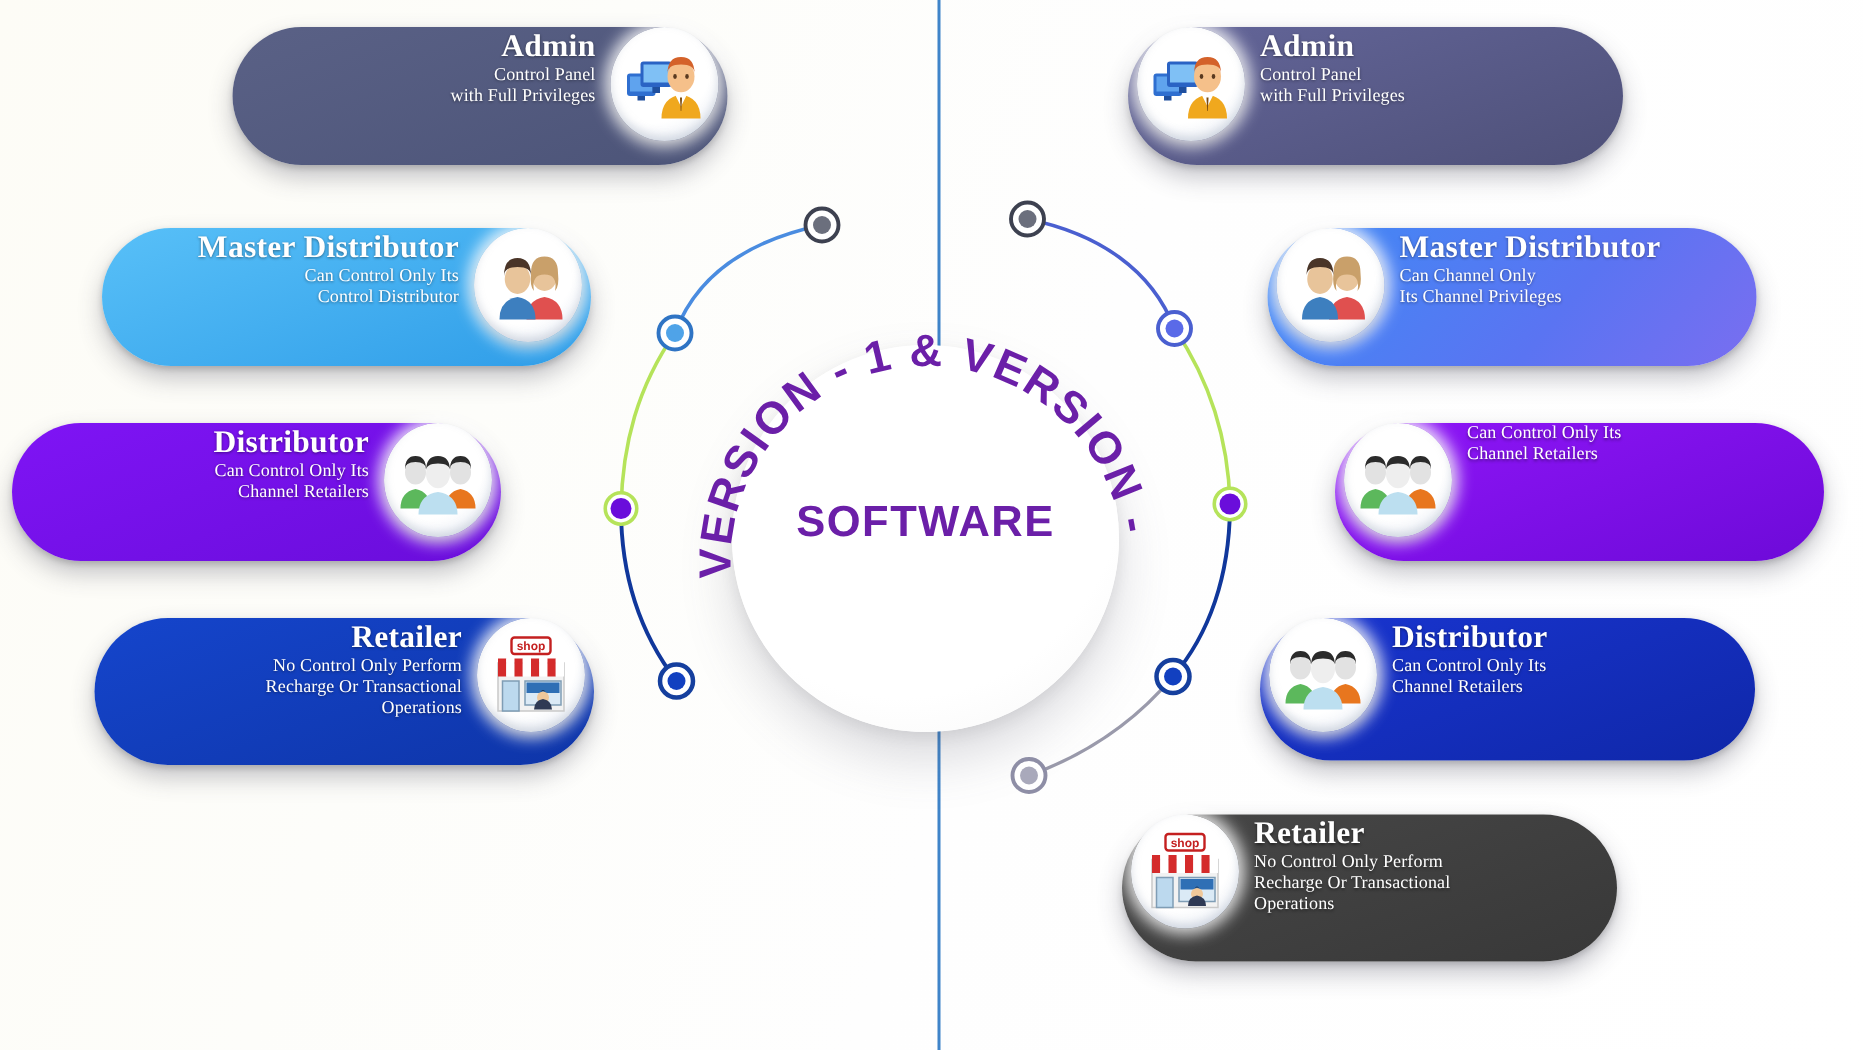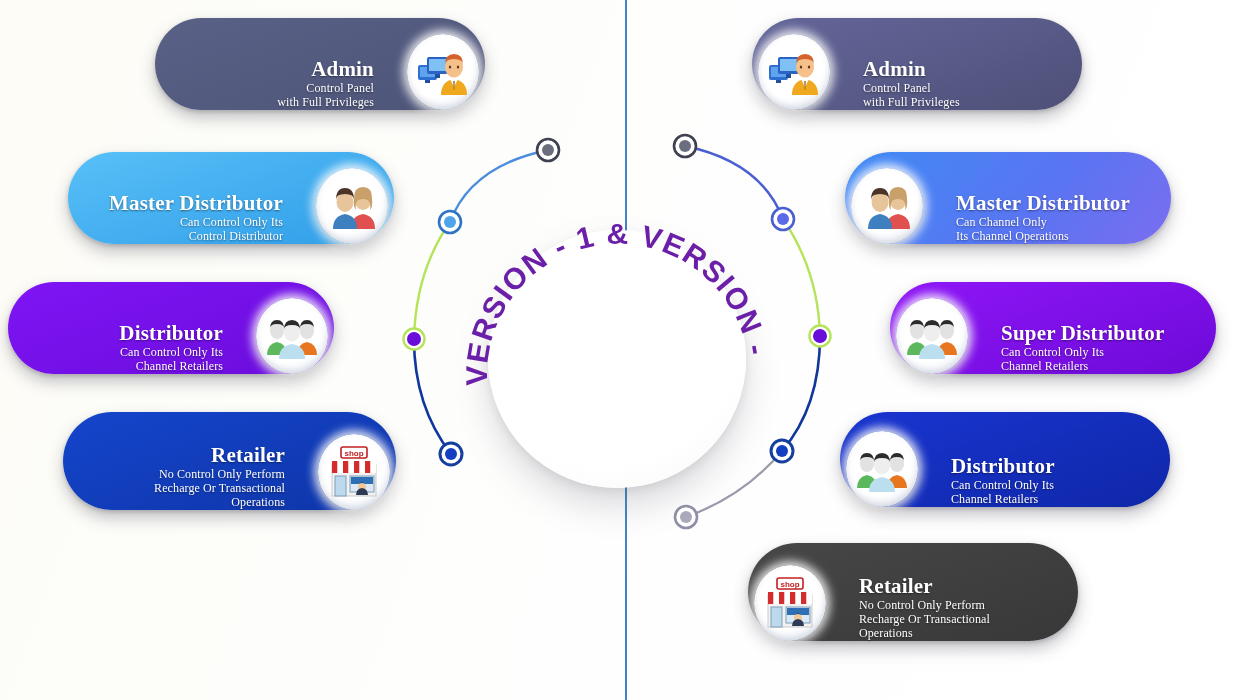--- a/index.html
+++ b/index.html
@@ -25,26 +25,25 @@
     bottom: 0;
     width: 2px;
     background: #1d6fc0;
     opacity: .85;
   }
 
   
   .pill {
     position: absolute;
     display: flex;
-    align-items: flex-end;
+    align-items: flex-start;
     box-sizing: border-box;
     border-radius: 999px;
     color: #ffffff;
     box-shadow: 0 8px 16px rgba(60,60,80,.30), 0 2px 4px rgba(0,0,0,.18);
-    gap: 23px;
   }
   .pill.left  { justify-content: flex-end; padding-right: 6px;  padding-left: 18px; }
   .pill.right { justify-content: flex-start; padding-left: 6px; padding-right: 18px; }
 
   .pill-text {
     display: flex;
     flex-direction: column;
     justify-content: center;
     line-height: 1.16;
     text-shadow: 0 1px 2px rgba(0,0,0,.45);
@@ -133,20 +132,21 @@
 
   <svg class="arc-svg" width="1242" height="700">
     <defs>
       <path id="arcPath" d="M 487,375 A 131,131 0 0 1 749,375" fill="none"></path>
     </defs>
     <text class="curved-text">
       <textPath href="#arcPath" startOffset="50%" text-anchor="middle">VERSION - 1   &amp;   VERSION - 2</textPath>
     </text>
   </svg>
 
+  <div class="hub-label" style="left:488px; top:332px; width:258px; text-align:center; font-size:29px;">SOFTWARE</div>
 
   <svg class="rings-svg" width="1242" height="700">
 
     <g>
       <circle cx="548" cy="150" r="11" fill="#ffffff" stroke="#3d4150" stroke-width="2.6"></circle>
       <circle cx="548" cy="150" r="6" fill="#6b6f7d"></circle>
     </g>
     <g>
       <circle cx="450" cy="222" r="11" fill="#ffffff" stroke="#2f74c4" stroke-width="2.6"></circle>
       <circle cx="450" cy="222" r="6" fill="#4fa3e8"></circle>
@@ -316,41 +316,40 @@
         <ellipse cx="40" cy="23" rx="8.5" ry="10" fill="#e8c49a"></ellipse>
         <path d="M31 21 q0-11 9-11 q9 0 9 11 q1 9-2 12 q2-11-7-11 q-9 0-7 11 q-3-3-2-12z" fill="#c9a06a"></path>
         <path d="M10 52 q0-13 12-15 q12 2 12 15 z" fill="#3d7fbf"></path>
         <ellipse cx="22" cy="25" rx="8.5" ry="10" fill="#e8c49a"></ellipse>
         <path d="M13 23 q0-12 9-12 q9 0 9 12 q0-6-9-6 q-9 0-9 6z" fill="#4a3528"></path>
       </svg>
     </div>
     <div class="pill-text">
       <div class="pill-title">Master Distributor</div>
       <div class="pill-sub">Can Channel Only</div>
-      <div class="pill-sub">Its Channel Operations</div>
+      <div class="pill-sub">Its Channel Privileges</div>
     </div>
   </div>
 
   <div class="pill right" style="left:890px; top:282px; width:326px; height:92px;
               background:linear-gradient(160deg,#8f16f8,#6d0ad8);">
     <div class="avatar">
       <svg width="58" height="58" viewBox="0 0 58 58">
         <path d="M4 48 q0-11 10-13 q10 2 10 13 z" fill="#5cb85c"></path>
         <ellipse cx="14" cy="24" rx="7" ry="8" fill="#e2e2e2"></ellipse>
         <path d="M7 22 q0-9 7-9 q7 0 7 9 q0-5-7-5 q-7 0-7 5z" fill="#2b2b2b"></path>
         <path d="M34 48 q0-11 10-13 q10 2 10 13 z" fill="#e8761e"></path>
         <ellipse cx="44" cy="24" rx="7" ry="8" fill="#e2e2e2"></ellipse>
         <path d="M37 22 q0-9 7-9 q7 0 7 9 q0-5-7-5 q-7 0-7 5z" fill="#2b2b2b"></path>
         <path d="M16 52 q0-13 13-15 q13 2 13 15 z" fill="#bcdff0"></path>
         <ellipse cx="29" cy="25" rx="8" ry="9.5" fill="#eeeeee"></ellipse>
         <path d="M21 23 q0-10 8-10 q8 0 8 10 q0-5-8-5 q-8 0-8 5z" fill="#2b2b2b"></path>
       </svg>
     </div>
     <div class="pill-text">
-      <div class="pill-title">Super Distributor</div>
       <div class="pill-sub">Can Control Only Its</div>
       <div class="pill-sub">Channel Retailers</div>
     </div>
   </div>
 
   <div class="pill right" style="left:840px; top:412px; width:330px; height:95px;
               background:linear-gradient(160deg,#1935d0,#0f27a8);">
     <div class="avatar">
       <svg width="58" height="58" viewBox="0 0 58 58">
         <path d="M4 48 q0-11 10-13 q10 2 10 13 z" fill="#5cb85c"></path>

